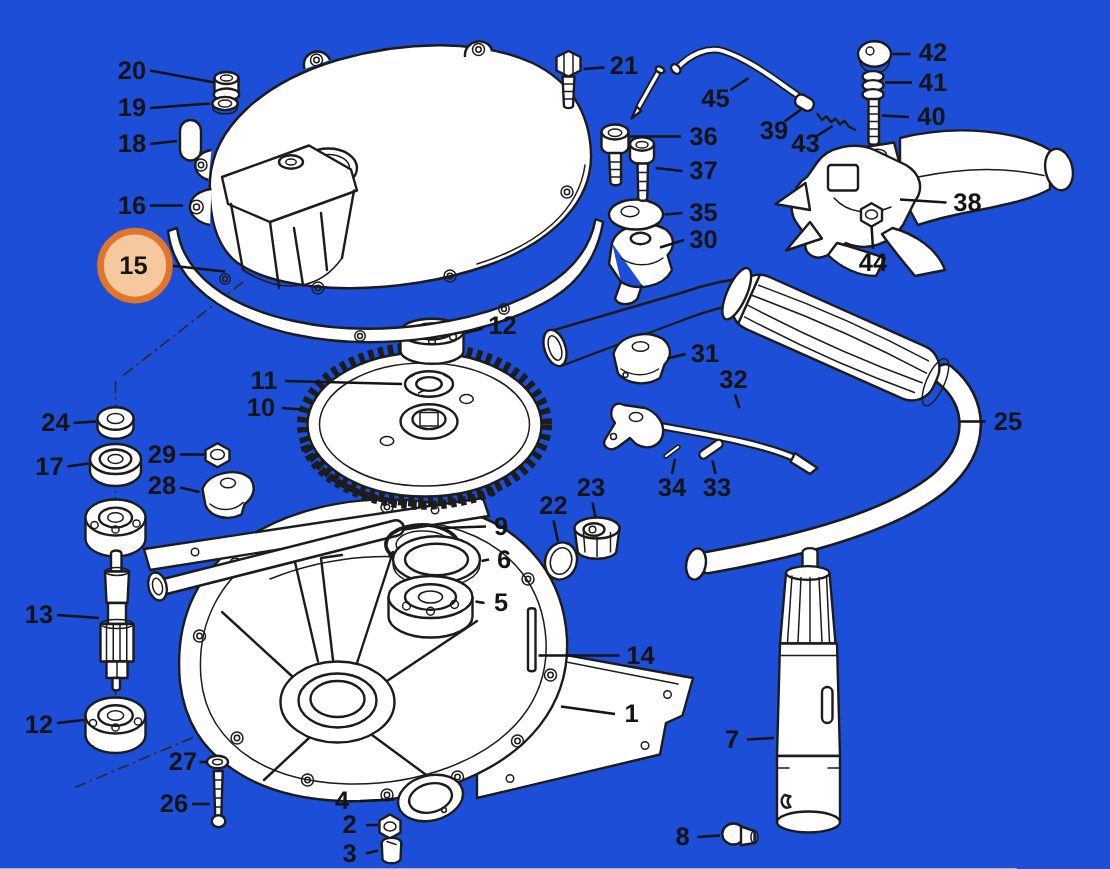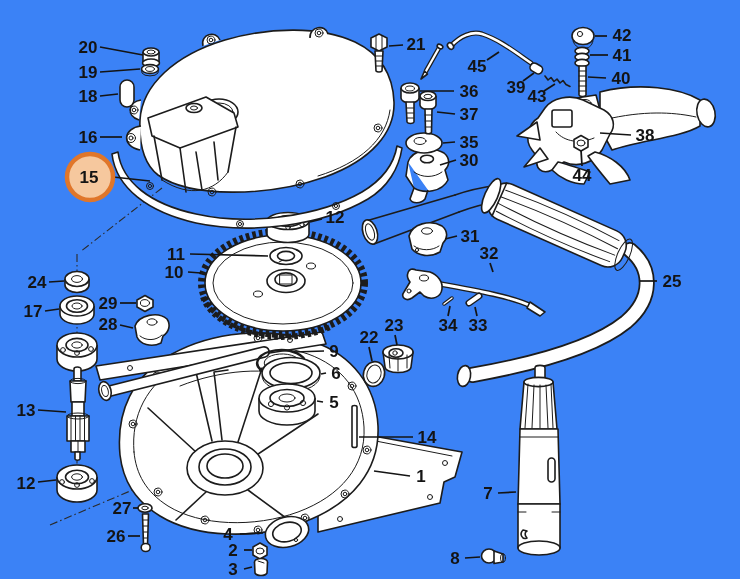--- a/index.html
+++ b/index.html
@@ -1,16 +1,16 @@
 <!DOCTYPE html>
 <html><head>
 <meta charset="utf-8">
 <style>
   html,body{margin:0;padding:0;background:#fff;}
-  #stage{position:relative;width:740px;height:579px;background:#3b82f6;overflow:hidden;}
+  #stage{position:relative;width:740px;height:579px;background:#1d4ed8;overflow:hidden;}
   svg{display:block;}
   .ln{fill:none;stroke:#1c1c1c;stroke-width:1.6;stroke-linejoin:round;stroke-linecap:round;}
   .fw{fill:#ffffff;stroke:#1c1c1c;stroke-width:1.6;stroke-linejoin:round;}
   .thin{stroke-width:1;}
   .thk{stroke-width:2.4;}
   .dash{fill:none;stroke:#2a2a2a;stroke-width:1.1;stroke-dasharray:8,3,1.5,3;}
   .tubeO{fill:none;stroke:#1c1c1c;stroke-linecap:round;}
   .tubeI{fill:none;stroke:#ffffff;stroke-linecap:round;}
   .callout-label{font-family:"Liberation Sans","DejaVu Sans",sans-serif;font-weight:bold;font-size:17px;fill:#141414;text-anchor:middle;dominant-baseline:central;}
   .leader{stroke:#141414;stroke-width:1.7;fill:none;}

